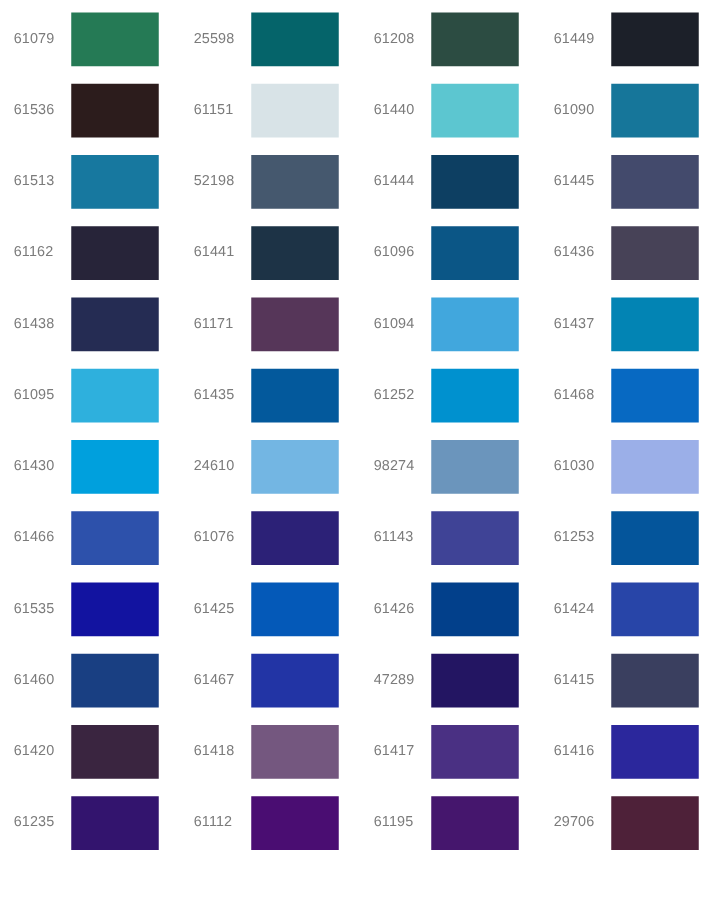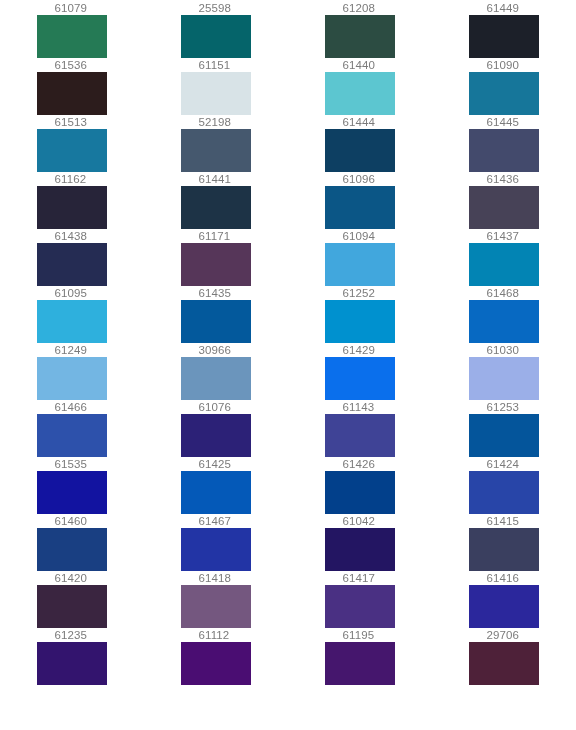--- a/index.html
+++ b/index.html
@@ -17,21 +17,20 @@
   #swatch-grid {
     display: grid;
     grid-template-columns: repeat(4, 144px);
     grid-auto-rows: 57px;
     width: 576px;
     padding-top: 3px;
     box-sizing: border-box;
   }
   .swatch-cell {
     display: flex;
-    flex-direction: column;
     align-items: center;
     height: 57px;
     box-sizing: border-box;
   }
   .swatch-label {
     width: 57px;
     padding-left: 11px;
     box-sizing: border-box;
     font-size: 11.5px;
     color: #7b7b7b;
@@ -141,30 +140,30 @@
     </div>
     <div class="swatch-cell">
       <span class="swatch-label">61252</span>
       <span class="swatch-chip" style="background-color: rgb(0, 145, 207);"></span>
     </div>
     <div class="swatch-cell">
       <span class="swatch-label">61468</span>
       <span class="swatch-chip" style="background-color: rgb(7, 105, 194);"></span>
     </div>
     <div class="swatch-cell">
-      <span class="swatch-label">61249</span>
+      <span class="swatch-label">61430</span>
+      <span class="swatch-chip" style="background-color: rgb(0, 160, 221);"></span>
+    </div>
+    <div class="swatch-cell">
+      <span class="swatch-label">24610</span>
       <span class="swatch-chip" style="background-color: rgb(115, 182, 227);"></span>
     </div>
     <div class="swatch-cell">
-      <span class="swatch-label">30966</span>
+      <span class="swatch-label">98274</span>
       <span class="swatch-chip" style="background-color: rgb(107, 149, 188);"></span>
-    </div>
-    <div class="swatch-cell">
-      <span class="swatch-label">61429</span>
-      <span class="swatch-chip" style="background-color: rgb(10, 111, 236);"></span>
     </div>
     <div class="swatch-cell">
       <span class="swatch-label">61030</span>
       <span class="swatch-chip" style="background-color: rgb(155, 175, 232);"></span>
     </div>
     <div class="swatch-cell">
       <span class="swatch-label">61466</span>
       <span class="swatch-chip" style="background-color: rgb(45, 81, 171);"></span>
     </div>
     <div class="swatch-cell">
@@ -197,21 +196,21 @@
     </div>
     <div class="swatch-cell">
       <span class="swatch-label">61460</span>
       <span class="swatch-chip" style="background-color: rgb(25, 63, 130);"></span>
     </div>
     <div class="swatch-cell">
       <span class="swatch-label">61467</span>
       <span class="swatch-chip" style="background-color: rgb(34, 52, 165);"></span>
     </div>
     <div class="swatch-cell">
-      <span class="swatch-label">61042</span>
+      <span class="swatch-label">47289</span>
       <span class="swatch-chip" style="background-color: rgb(35, 21, 98);"></span>
     </div>
     <div class="swatch-cell">
       <span class="swatch-label">61415</span>
       <span class="swatch-chip" style="background-color: rgb(58, 63, 95);"></span>
     </div>
     <div class="swatch-cell">
       <span class="swatch-label">61420</span>
       <span class="swatch-chip" style="background-color: rgb(58, 37, 64);"></span>
     </div>

